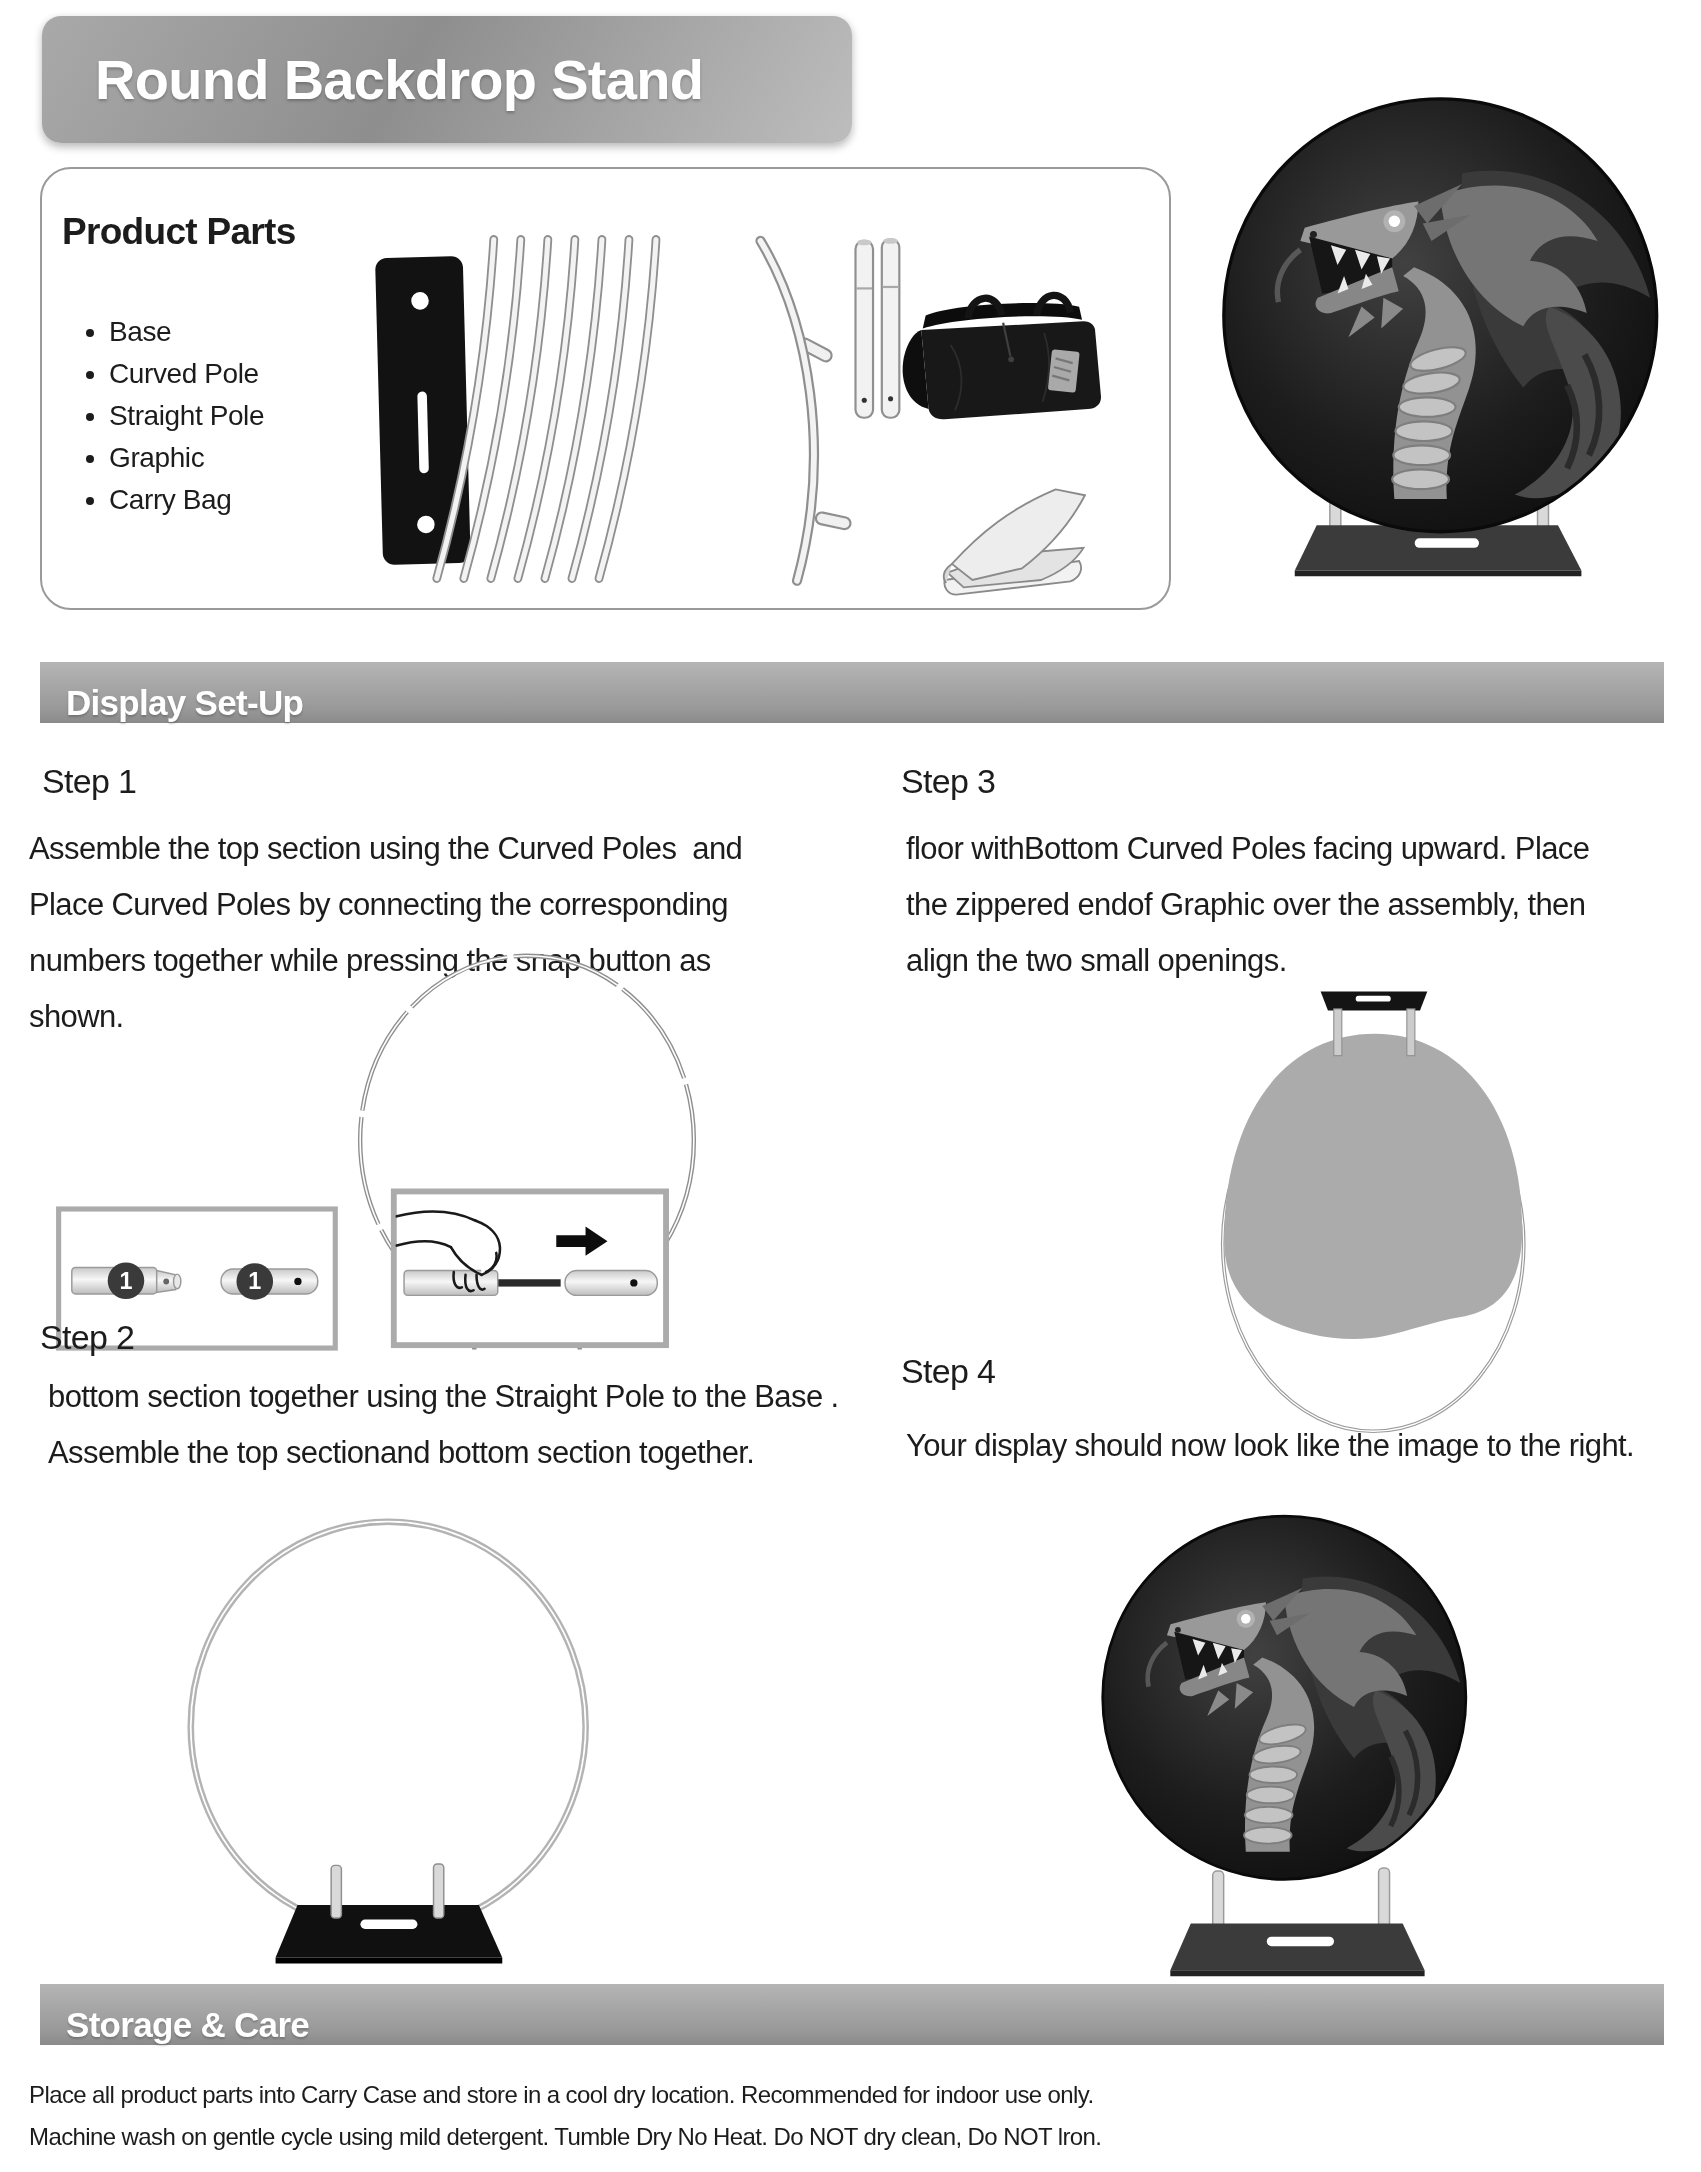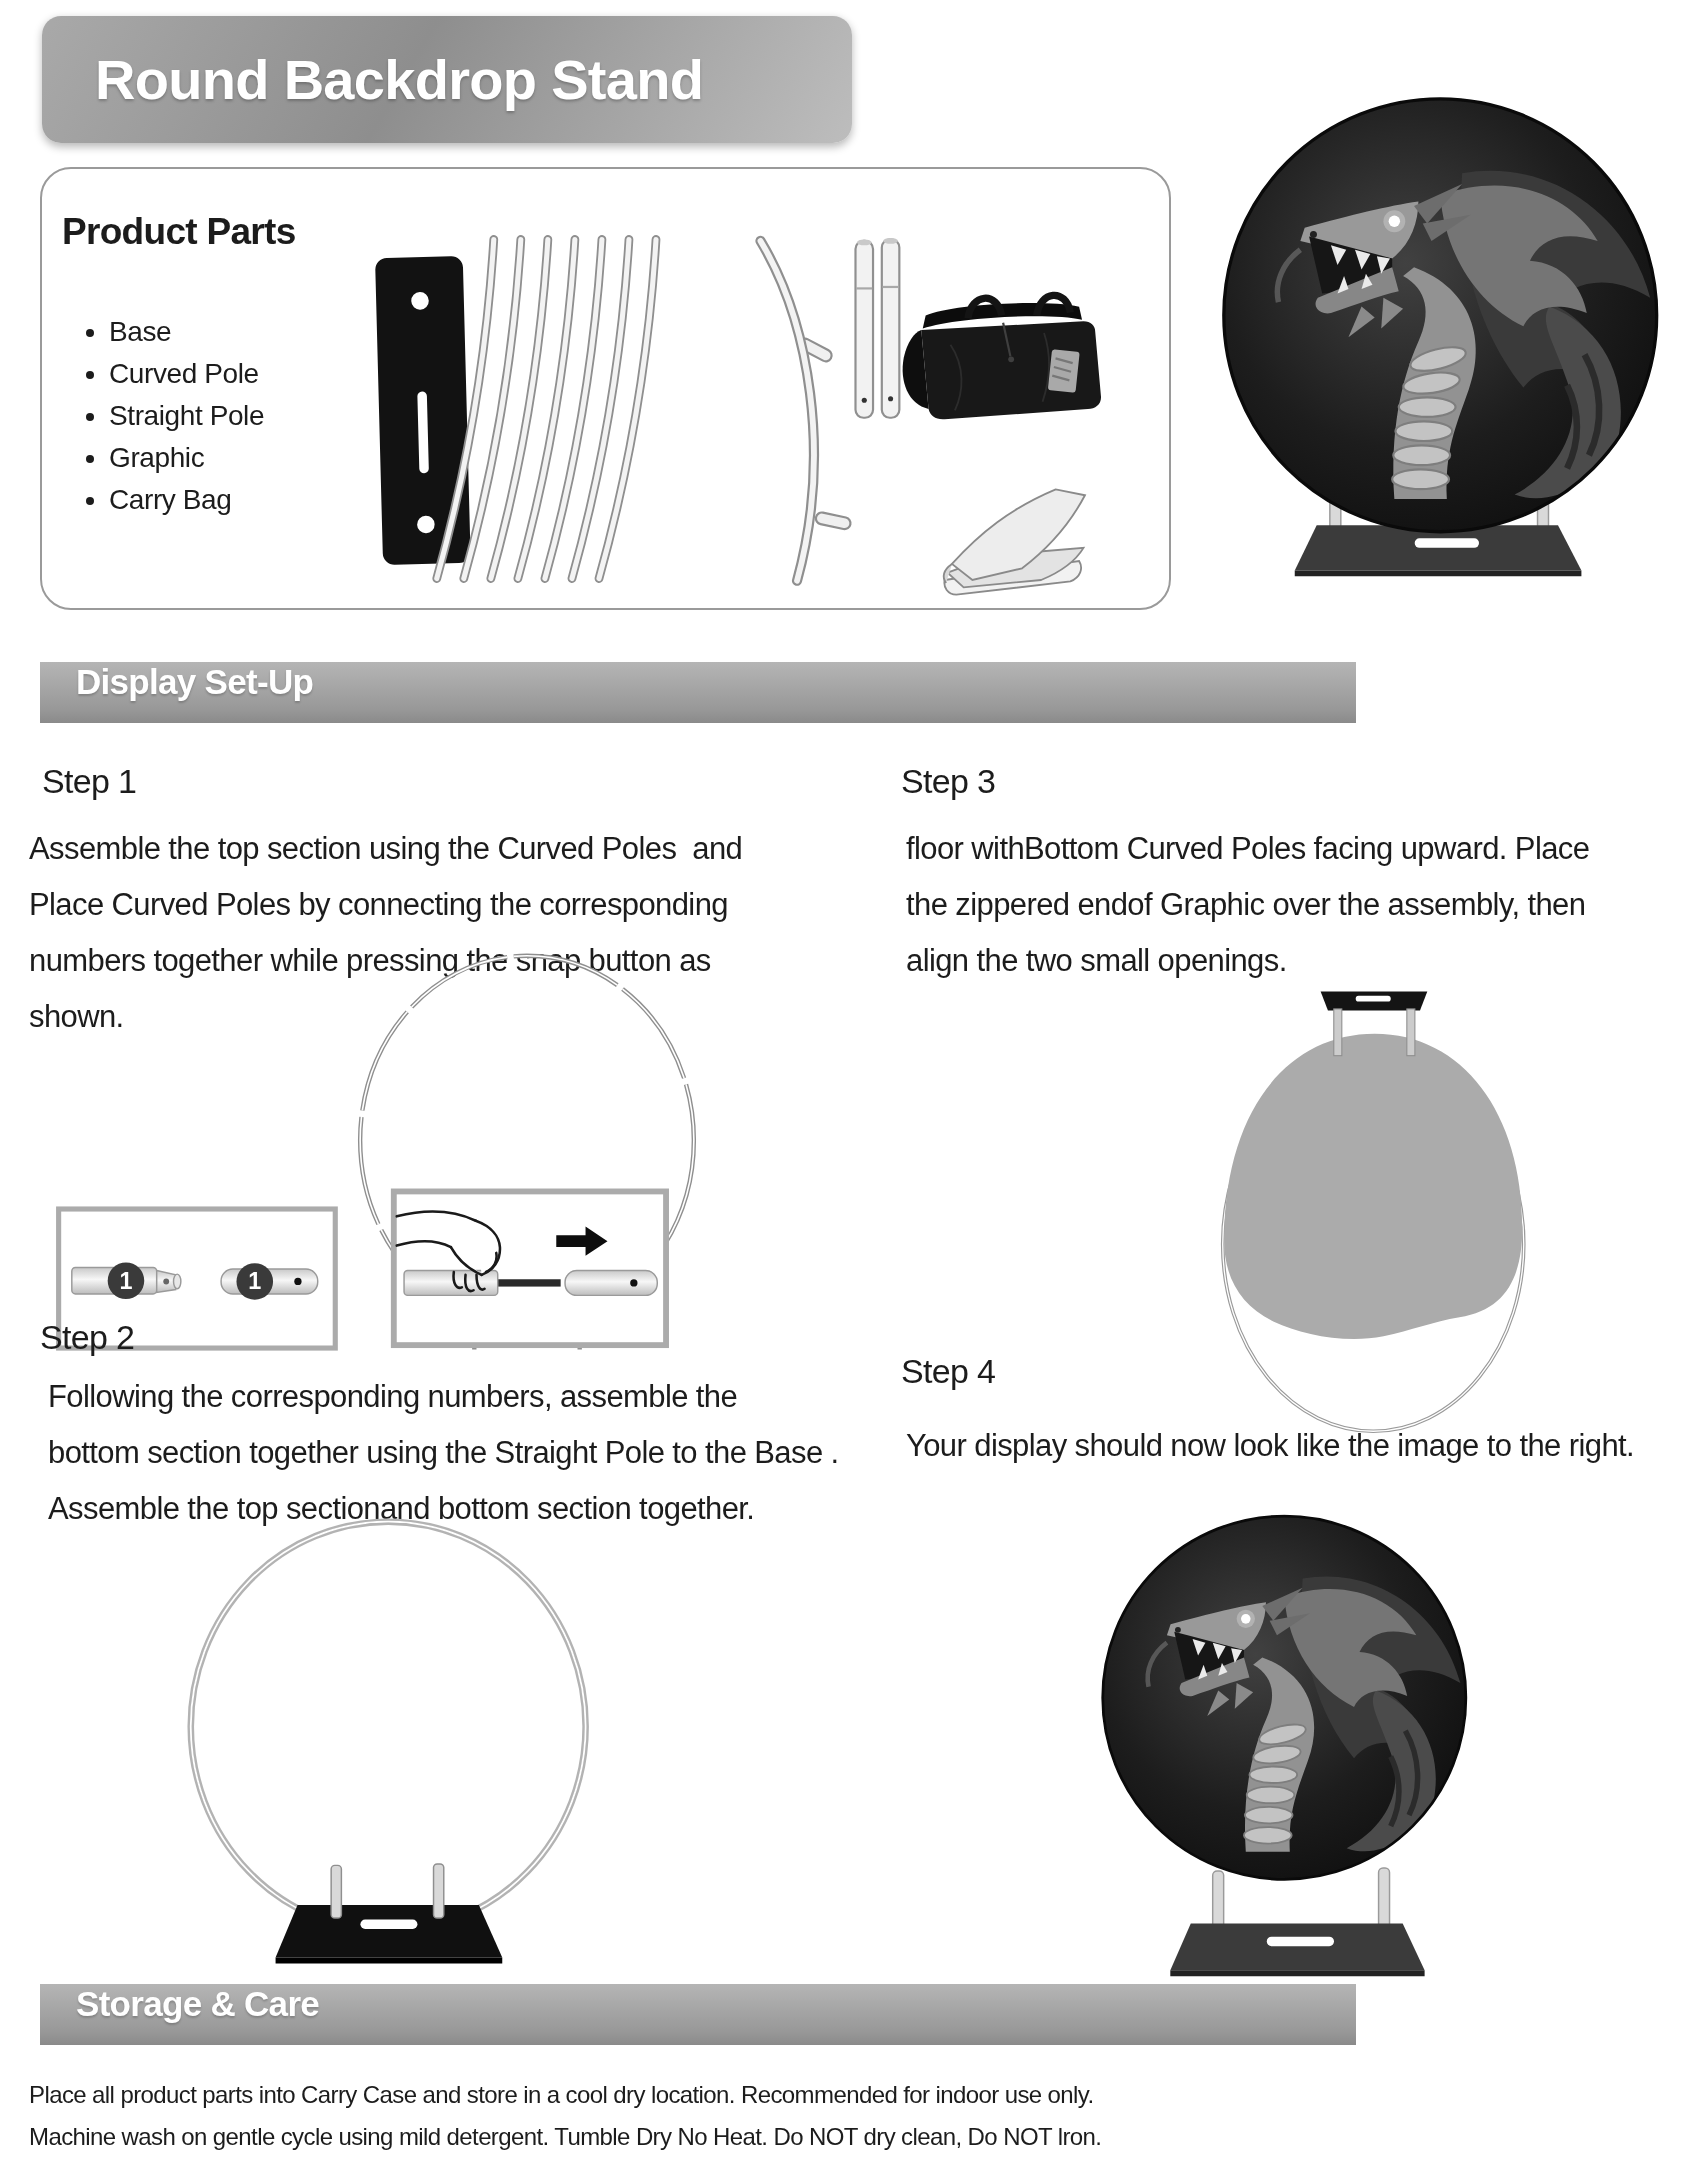--- a/index.html
+++ b/index.html
@@ -13,23 +13,23 @@
           display:flex;align-items:center;}
   .banner-text{font-size:56px;font-weight:bold;color:#ffffff;padding-left:53px;letter-spacing:-0.7px;
                text-shadow:0 2.2px 2.9px rgba(0,0,0,0.25);}
   
   .parts-box{left:40px;top:167px;width:1127px;height:439px;background:#ffffff;
              border:2.9px solid #9a9a9a;border-radius:31px;}
   .parts-heading{left:62px;top:211px;font-size:37px;font-weight:bold;letter-spacing:-0.7px;}
   .parts-list{left:67px;top:307px;margin:0;padding:0 0 0 34px;font-size:28px;line-height:34px;letter-spacing:-0.4px;}
   .parts-list li{margin:8px;padding:0;}
   
-  .bar{left:40px;width:1306px;height:61px;
+  .bar{left:40px;width:1624px;height:61px;
        background:linear-gradient(180deg,#b5b5b5 0%,#989898 78%,#8a8a8a 100%);
-       display:flex;align-items:flex-start;padding-left:10px;}
+       display:flex;align-items:flex-end;}
   .bar-display{top:662px;}
   .bar-storage{top:1984px;}
   .bar-text{font-size:35px;font-weight:bold;color:#ffffff;padding-left:26px;letter-spacing:-0.7px;
             text-shadow:0 1.5px 2.2px rgba(0,0,0,0.2);}
   
   .step-h{font-size:34px;font-weight:normal;letter-spacing:-0.7px;}
   .step-body{display:flex;flex-direction:column;}
   .step-line{font-size:31px;line-height:56px;letter-spacing:-0.6px;white-space:pre;}
   .storage-line{font-size:24px;line-height:42px;letter-spacing:-0.6px;white-space:pre;}
   svg{display:block;}
@@ -267,21 +267,20 @@
     <g>
       <polygon points="176,6 322,6 312,32 186,32" fill="#141414"></polygon>
       <rect x="224" y="12" width="48" height="8" rx="4" fill="#ffffff"></rect>
     </g>
     <rect x="194" y="30" width="11" height="64" fill="#cccccc" stroke="#8f8f8f" stroke-width="1.5"></rect>
     <rect x="294" y="30" width="11" height="64" fill="#cccccc" stroke="#8f8f8f" stroke-width="1.5"></rect>
   </svg>
 
   <div class="abs step-h" style="left:40px;top:1318px">Step 2</div>
   <div class="abs step-body" style="left:48px;top:1369px">
-    <div class="step-line">Following the corresponding numbers, assemble the</div>
     <div class="step-line">bottom section together using the Straight Pole to the Base .</div>
     <div class="step-line">Assemble the top sectionand bottom section together.</div>
   </div>
 
   <svg class="abs" style="left:176px;top:1510px" width="439" height="468" viewBox="0 0 600 640">
     <ellipse cx="290" cy="296" rx="270" ry="280" fill="none" stroke="#b3b3b3" stroke-width="9"></ellipse>
     <ellipse cx="290" cy="296" rx="270" ry="280" fill="none" stroke="#8c8c8c" stroke-width="2"></ellipse>
     <ellipse cx="290" cy="296" rx="270" ry="280" fill="none" stroke="#ffffff" stroke-width="2.5"></ellipse>
     <g>
       <polygon points="166,540 414,540 446,612 136,612" fill="#101010"></polygon>

